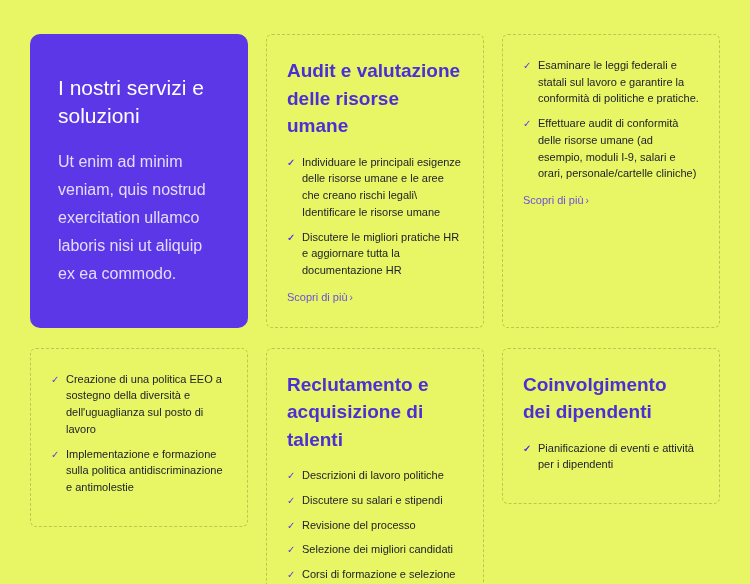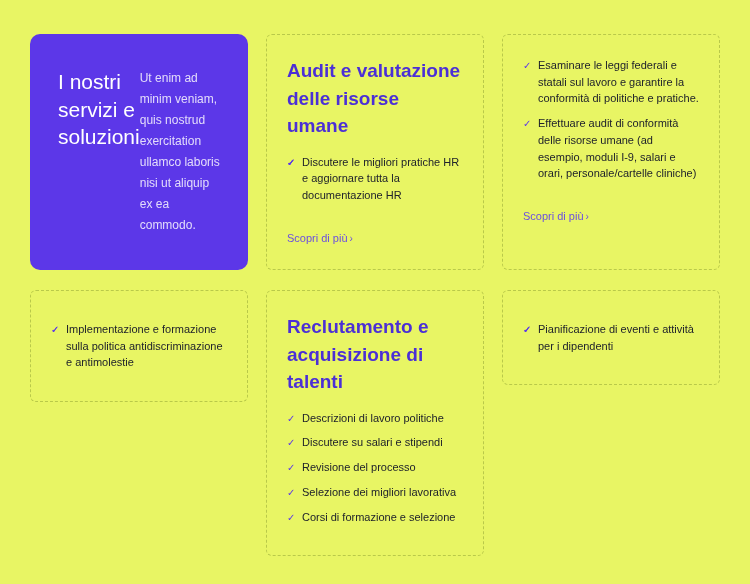--- a/index.html
+++ b/index.html
@@ -27,33 +27,33 @@
     border-radius: 6px;
     padding: 22px 20px;
     position: relative;
   }
   .card.hero {
     background: #5c37e8;
     border: none;
     border-radius: 10px;
     padding: 34px 28px;
     display: flex;
-    flex-direction: row;
+    flex-direction: column;
     justify-content: center;
   }
   .hero-title {
     color: #ffffff;
     font-size: 21px;
     line-height: 1.32;
     font-weight: 400;
     margin: 0 0 18px 0;
   }
   .hero-text {
     color: #e3dcfb;
-    font-size: 12px;
+    font-size: 16px;
     line-height: 1.75;
     margin: 0;
   }
   .card-title {
     color: #4b2fd6;
     font-size: 19px;
     line-height: 1.45;
     font-weight: 700;
     margin: 0 0 14px 0;
   }
@@ -73,21 +73,21 @@
   ul.bullets li .tick {
     position: absolute;
     left: 0;
     top: 1px;
     color: #5c37e8;
     font-size: 10px;
     line-height: 1.5;
   }
   .more {
     display: inline-block;
-    margin-top: 20px;
+    margin-top: 4px;
     color: #6b4fe0;
     font-size: 11px;
     text-decoration: none;
   }
   .more .chev { font-size: 10px; margin-left: 2px; }
   .card.bottom { align-self: start; }
 </style>
 </head>
 <body>
 
@@ -95,57 +95,58 @@
 
   <div class="card hero">
     <h1 class="hero-title">I nostri servizi e soluzioni</h1>
     <p class="hero-text">Ut enim ad minim veniam, quis nostrud exercitation ullamco laboris nisi ut aliquip ex ea commodo.</p>
   </div>
 
   <div class="card">
     <h2 class="card-title">Audit e valutazione delle risorse umane</h2>
     <ul class="bullets">
       <li><span class="tick">✓</span></li>
-      <li><span class="tick">✓</span></li>
+      <li><span class="tick">✓</span><span>Individuare le principali esigenze delle risorse umane e le aree che creano rischi legali\ Identificare le risorse umane</span></li>
       <li><span class="tick">✓</span></li>
       <li><span class="tick">✓</span><span>Discutere le migliori pratiche HR e aggiornare tutta la documentazione HR</span></li>
     </ul>
     <a href="#" class="more"><span>Scopri di più</span><span class="chev">›</span></a>
   </div>
 
   <div class="card">
     <ul class="bullets">
       <li><span class="tick">✓</span><span>Esaminare le leggi federali e statali sul lavoro e garantire la conformità di politiche e pratiche.</span></li>
       <li><span class="tick">✓</span><span>Effettuare audit di conformità delle risorse umane (ad esempio, moduli I-9, salari e orari, personale/cartelle cliniche)</span></li>
     </ul>
     <a href="#" class="more"><span>Scopri di più</span><span class="chev">›</span></a>
   </div>
 
   <div class="card bottom r2">
     <ul class="bullets">
-      <li><span class="tick">✓</span></li>
+      <li><span class="tick">✓</span><span>Creazione di una politica EEO a sostegno della diversità e dell'uguaglianza sul posto di lavoro</span></li>
       <li><span class="tick">✓</span><span>Implementazione e formazione sulla politica antidiscriminazione e antimolestie</span></li>
 
     </ul>
 
   </div>
 
   <div class="card bottom r2">
     <h2 class="card-title">Reclutamento e acquisizione di talenti</h2>
     <ul class="bullets">
       <li><span class="tick">✓</span><span>Descrizioni di lavoro politiche</span></li>
       <li><span class="tick">✓</span><span>Discutere su salari e stipendi</span></li>
       <li><span class="tick">✓</span><span>Revisione del processo</span></li>
-      <li><span class="tick">✓</span><span>Selezione dei migliori lavorativa</span></li>
+      <li><span class="tick">✓</span><span>Selezione dei migliori candidati</span></li>
       <li><span class="tick">✓</span><span>Corsi di formazione e selezione</span></li>
     </ul>
 
   </div>
 
   <div class="card bottom r2">
+    <h2 class="card-title">Coinvolgimento dei dipendenti</h2>
     <ul class="bullets">
       <li><span class="tick">✓</span></li>
       <li><span class="tick">✓</span></li>
       <li><span class="tick">✓</span><span>Pianificazione di eventi e attività per i dipendenti</span></li>
     </ul>
 
   </div>
 
 </div>
 

